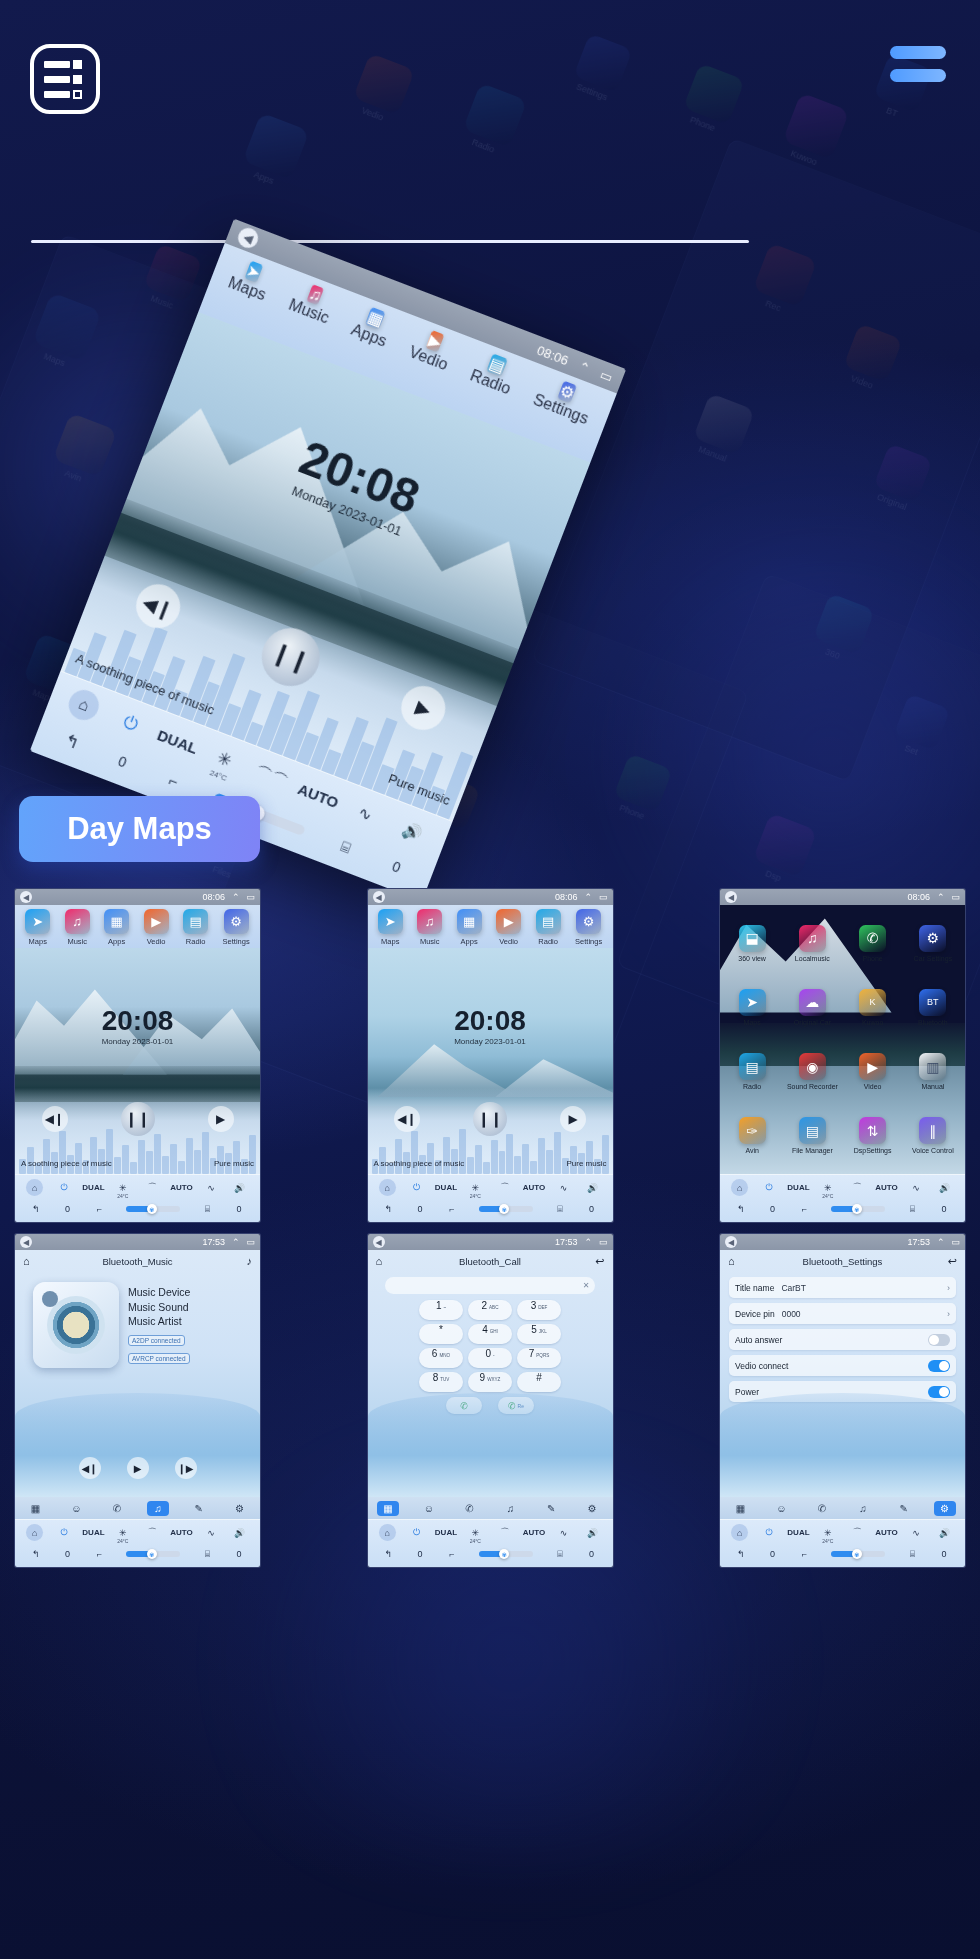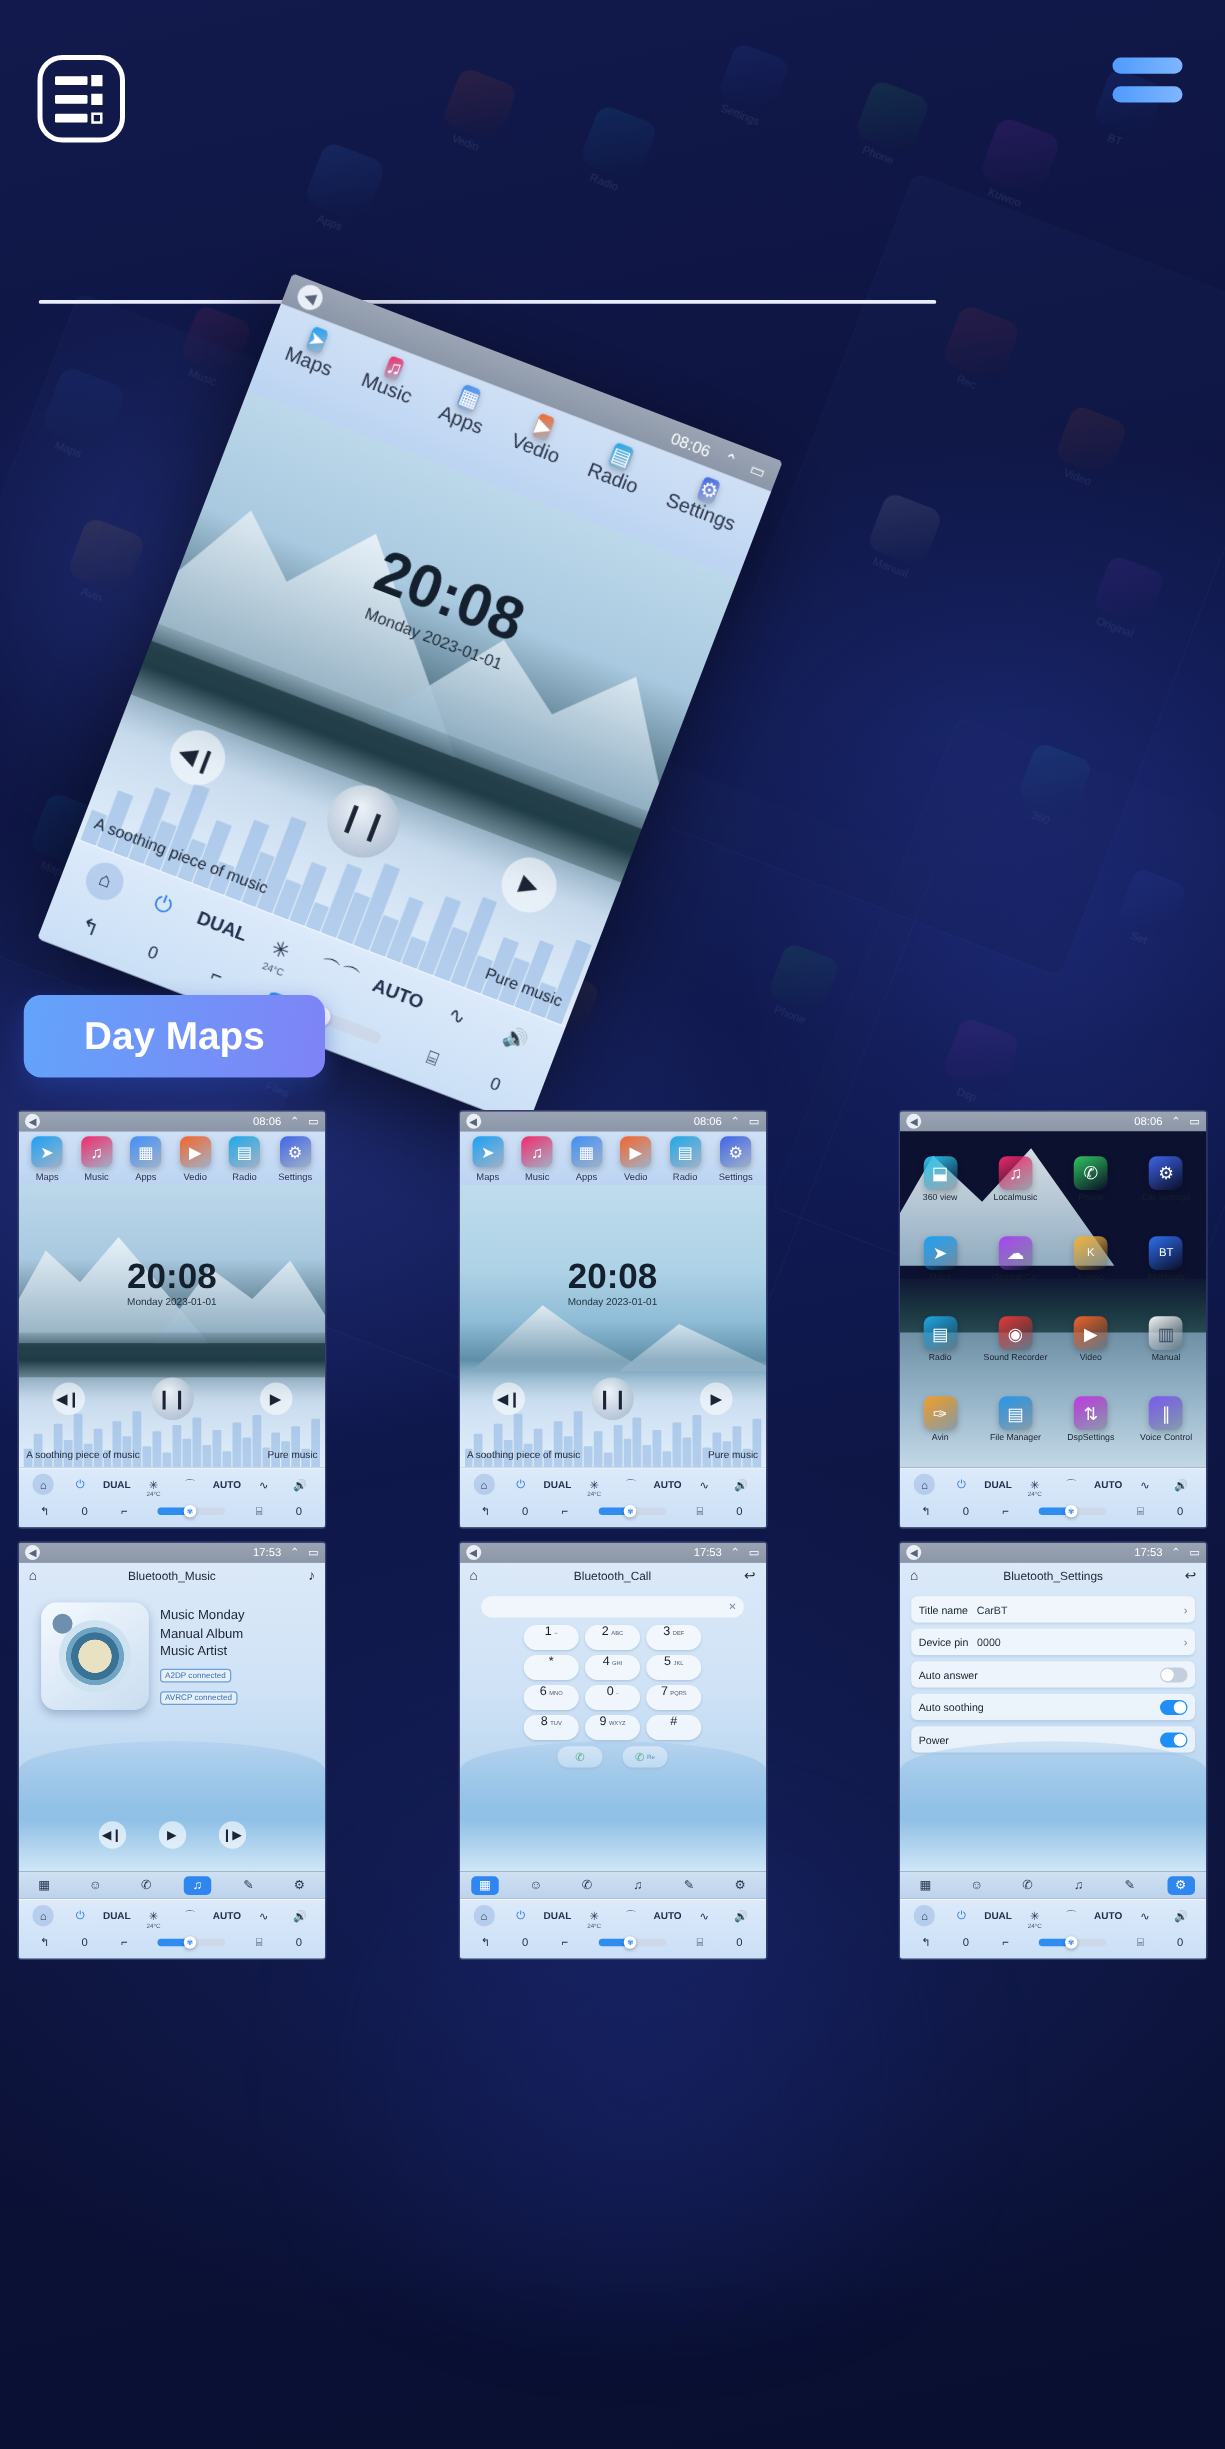--- a/index.html
+++ b/index.html
@@ -918,22 +918,22 @@
         <span class="bt-home i">⌂</span>
         <span>Bluetooth_Music</span>
         <span class="bt-back i">♪</span>
       </div>
       <div style="display:flex;align-items:center;gap:9px;padding:10px 0 0 18px;position:relative;z-index:2;">
         <div class="album-card">
           <div class="vinyl"></div>
           <div class="tone-arm"></div>
         </div>
         <div>
-          <div class="meta-line">Music Monday</div>
-          <div class="meta-line">Manual Album</div>
+          <div class="meta-line">Music Device</div>
+          <div class="meta-line">Music Sound</div>
           <div class="meta-line">Music Artist</div>
           <div class="chip">A2DP  connected</div><br>
           <div class="chip">AVRCP connected</div>
         </div>
       </div>
       <div class="bt-play-row" style="position:absolute;left:0;right:0;bottom:18px;z-index:2;">
         <div class="mbtn">◀❙</div>
         <div class="mbtn">▶</div>
         <div class="mbtn">❙▶</div>
       </div>
@@ -1111,21 +1111,21 @@
             <span class="sv">0000</span>
             <span class="chev">›</span>
           </div>
           <div class="set-row">
             <span>Auto answer</span>
             <span class="toggle">
               <i></i>
             </span>
           </div>
           <div class="set-row">
-            <span>Auto soothing</span>
+            <span>Vedio connect</span>
             <span class="toggle on">
               <i></i>
             </span>
           </div>
           <div class="set-row">
             <span>Power</span>
             <span class="toggle on">
               <i></i>
             </span>
           </div>

